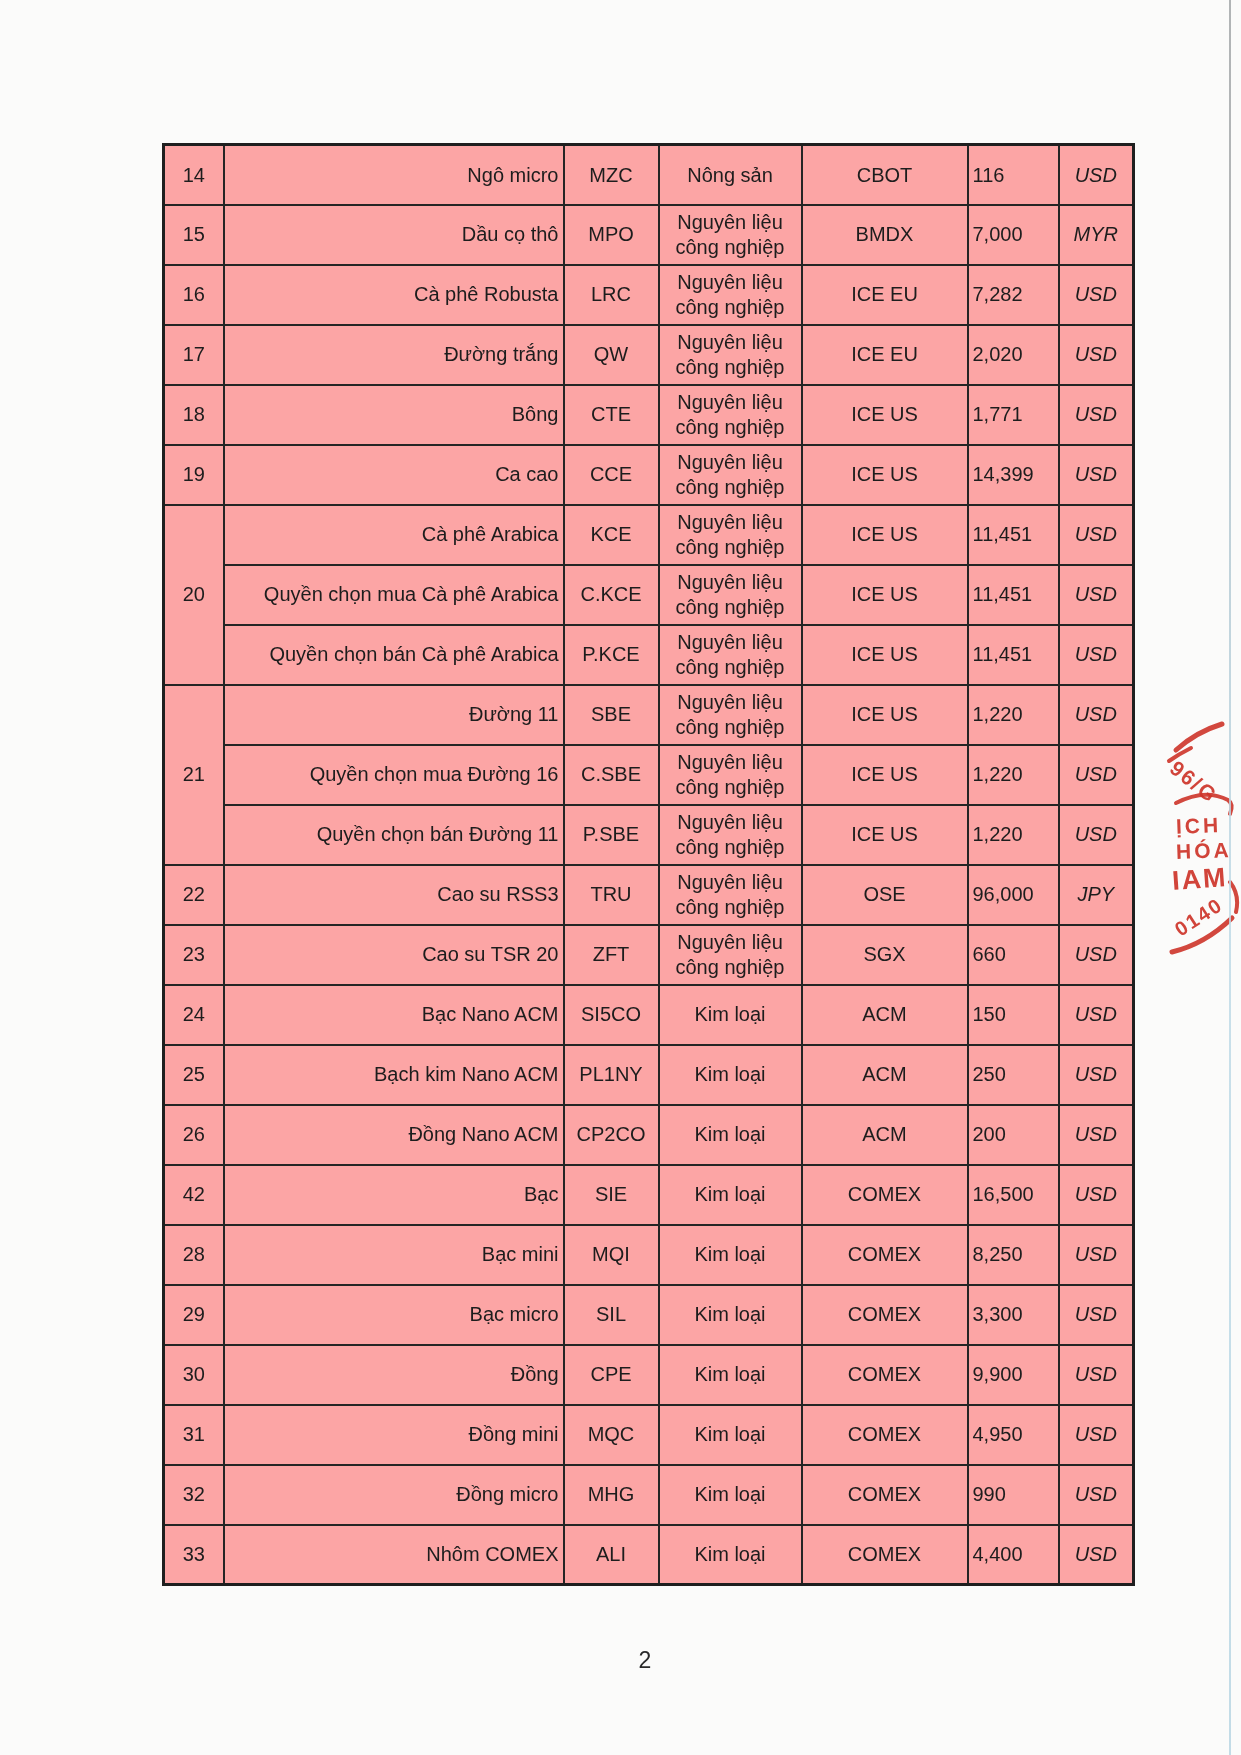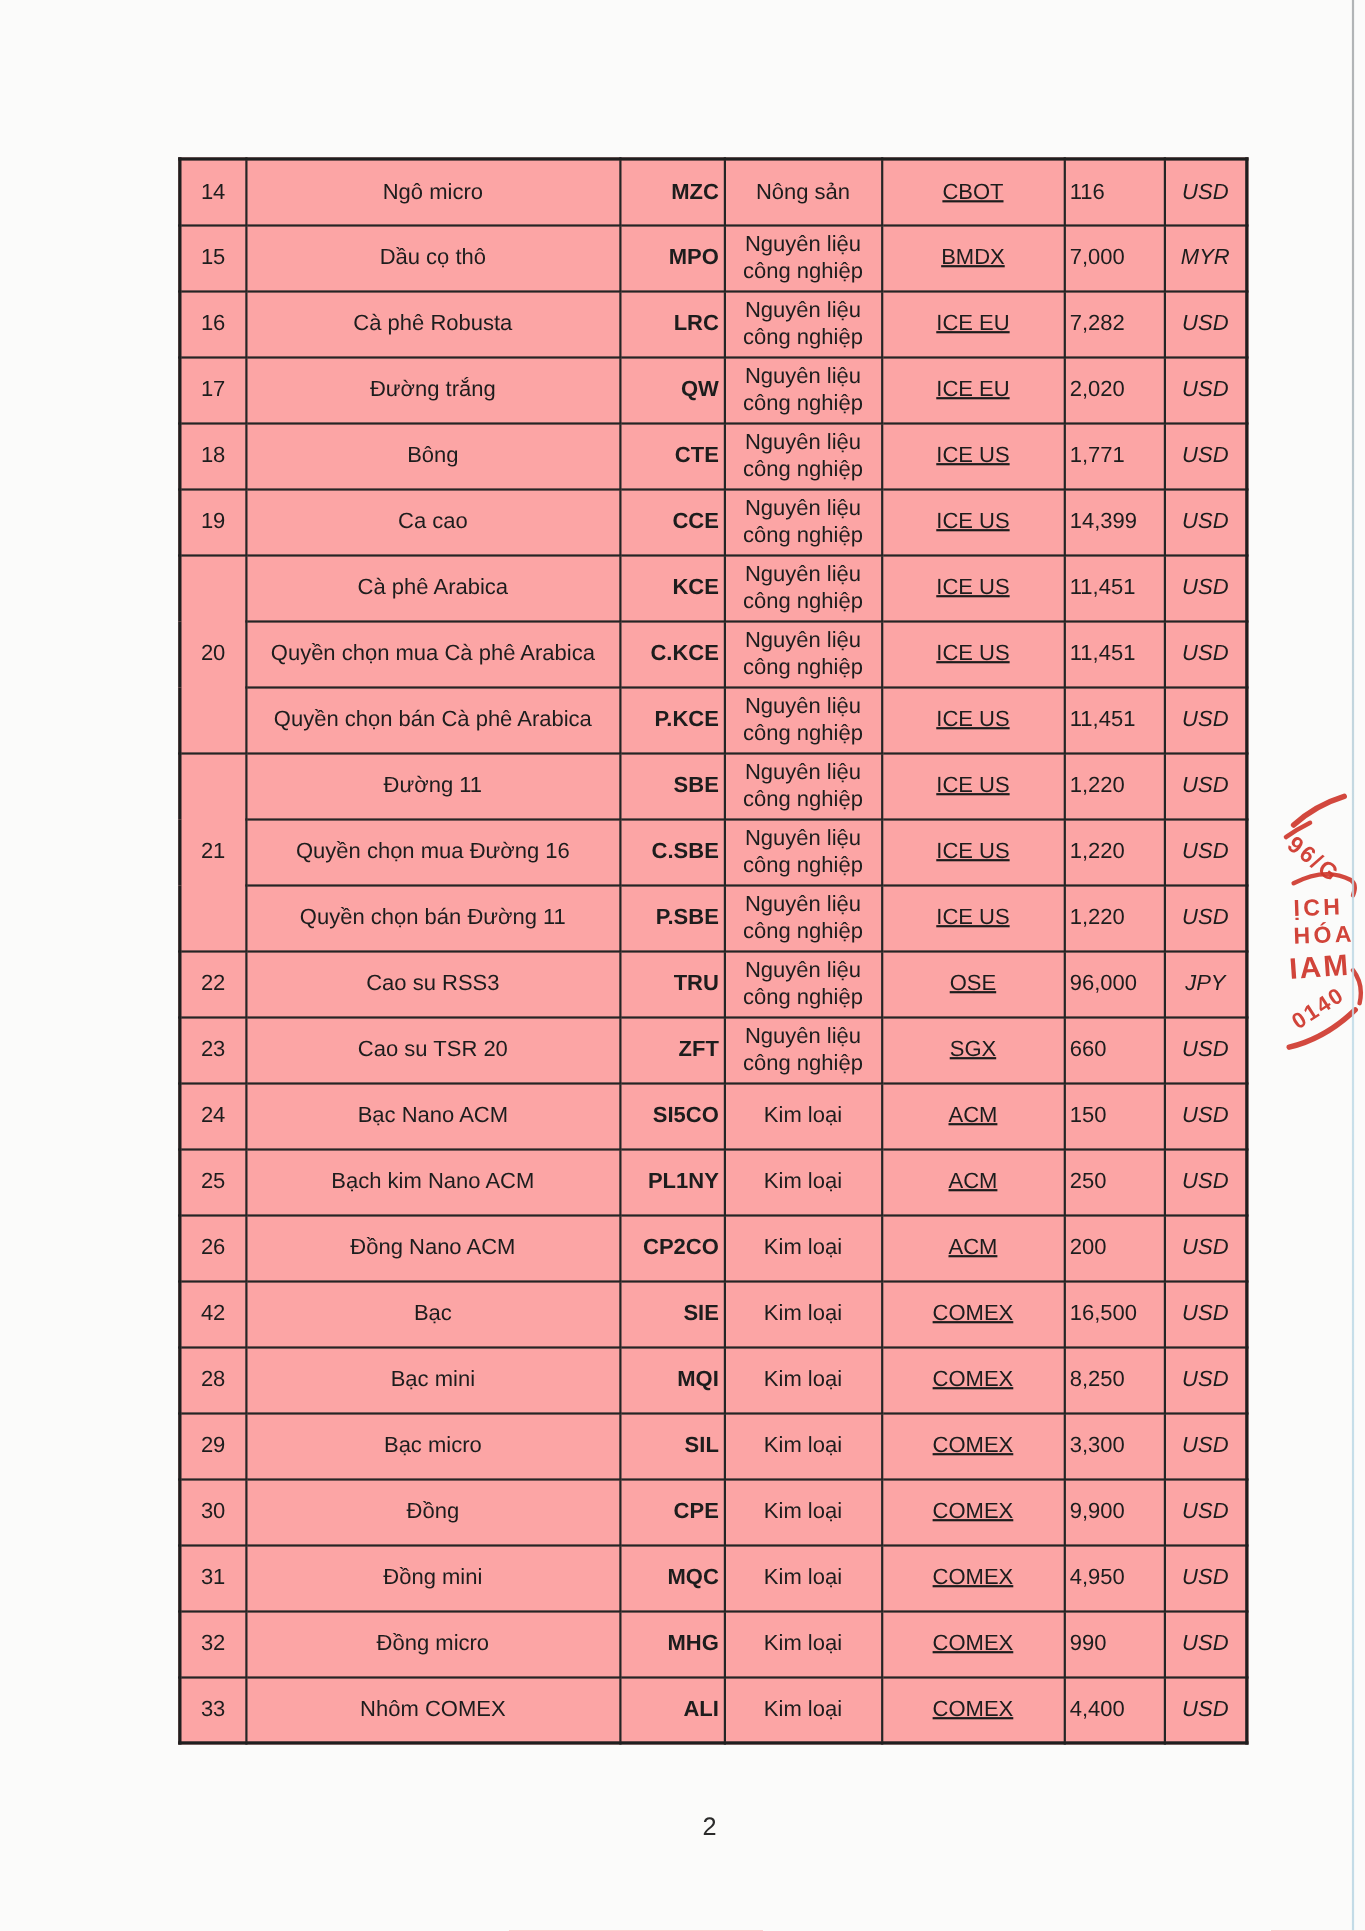--- a/index.html
+++ b/index.html
@@ -24,24 +24,24 @@
   table.doc td{
     border:2px solid #252525;
     font-size:20px;
     vertical-align:middle;
     padding:0 4px;
     line-height:1.22;
     overflow:hidden;
   }
   table.doc tr{height:60px;}
   td.c-stt{text-align:center;}
-  td.c-name{text-align:center;padding-left:16px;margin-top:16px;}
-  td.c-code{text-align:right;font-weight:bold;}
+  td.c-name{text-align:right;padding-left:16px;margin-top:16px;}
+  td.c-code{text-align:center;}
   td.c-cat{text-align:center;}
-  td.c-exch{text-align:center;text-decoration:underline;}
+  td.c-exch{text-align:center;}
   td.c-val{text-align:left;}
   td.c-cur{text-align:center;font-style:italic;}
   .page-number{
     position:absolute;left:600px;top:1647px;width:90px;
     text-align:center;font-size:23px;color:#2a2a2a;
   }
   
   .edge-line{
     position:absolute;left:1229px;top:0;width:2px;height:1755px;
     background:linear-gradient(to bottom,

